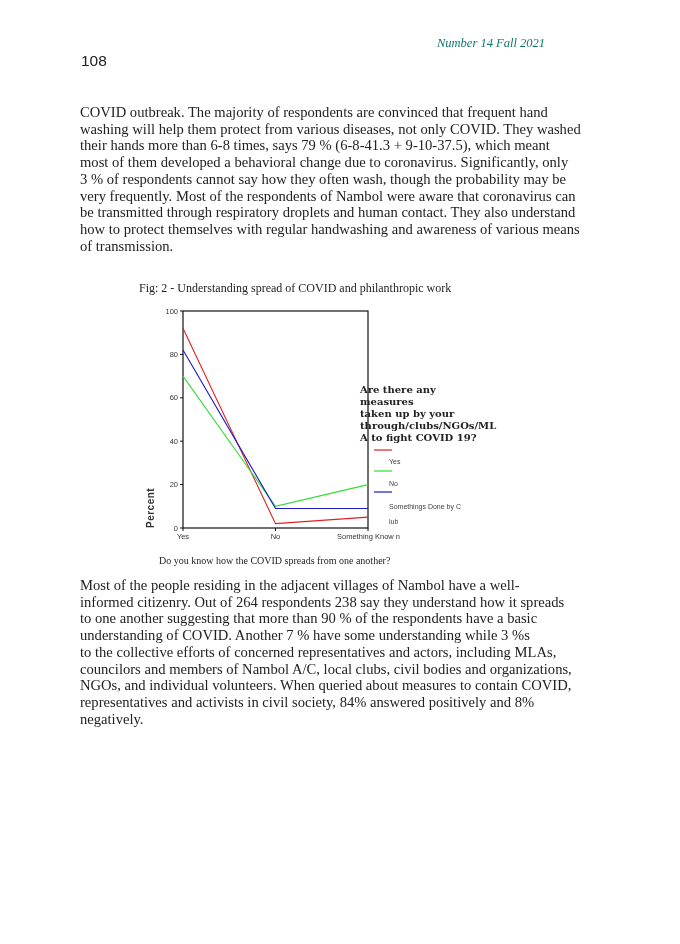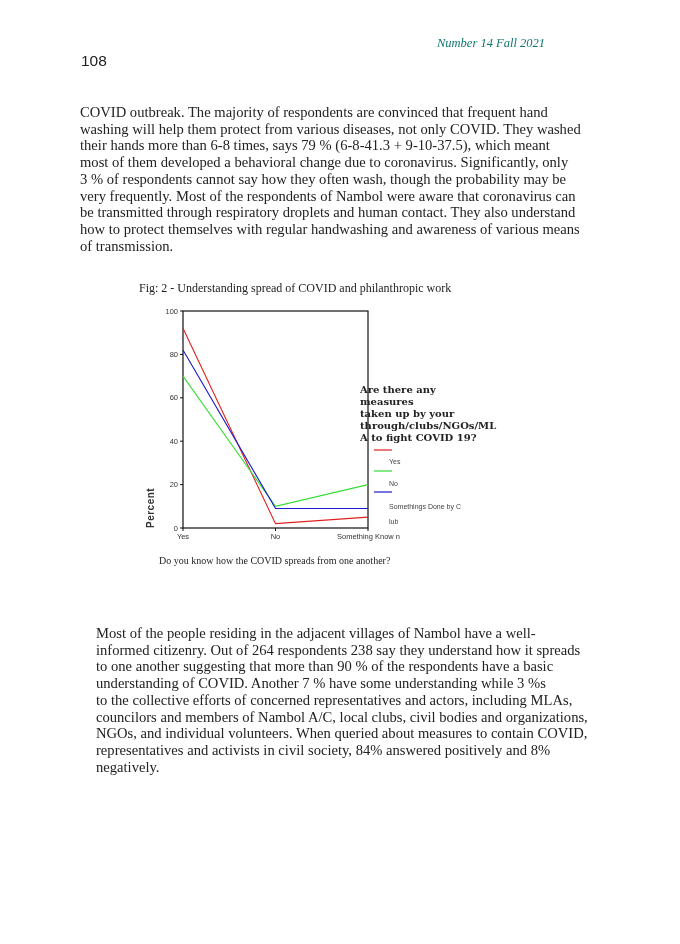--- a/index.html
+++ b/index.html
@@ -2,21 +2,21 @@
 <html><head>
   <meta charset="utf-8">
   <style>
     html, body { margin: 0; padding: 0; background: #ffffff; }
     body { width: 680px; height: 944px; position: relative; overflow: hidden; color: #222; }
     .journal { position: absolute; top: 36px; left: 437px; font-family: "Liberation Serif", serif; font-style: italic; font-size: 12.5px; color: #0f766e; }
     .pagenum { position: absolute; top: 52px; left: 81px; font-family: "Liberation Sans", sans-serif; font-size: 15.5px; color: #222; }
     .para { position: absolute; left: 80px; width: 490px; font-family: "Liberation Serif", serif; font-size: 14.6px; line-height: 16.7px; color: #222; }
     .para .ln { display: block; white-space: nowrap; }
     #p1 { top: 104px; }
-    #p2 { top: 625px; margin-left: 16px; }
+    #p2 { top: 577px; }
     .figcap { position: absolute; top: 281px; left: 139px; font-family: "Liberation Serif", serif; font-size: 12px; color: #222; white-space: nowrap; }
     .question { position: absolute; top: 555px; left: 159px; font-family: "Liberation Serif", serif; font-size: 10px; color: #222; white-space: nowrap; }
     #chart { position: absolute; left: 0; top: 0; }
     .tick { font-family: "Liberation Sans", sans-serif; font-size: 7.5px; fill: #333; }
     .ylab { font-family: "Liberation Sans", sans-serif; font-size: 10px; font-weight: bold; fill: #333; letter-spacing: 0.5px; }
     .legtitle { position: absolute; left: 360px; top: 384px; width: 120px; font-family: "DejaVu Serif", serif; font-size: 10px; line-height: 12px; color: #222; font-weight: bold; }
     .legtext { font-family: "Liberation Sans", sans-serif; font-size: 7px; fill: #444; }
   </style>
 </head>
 <body>

